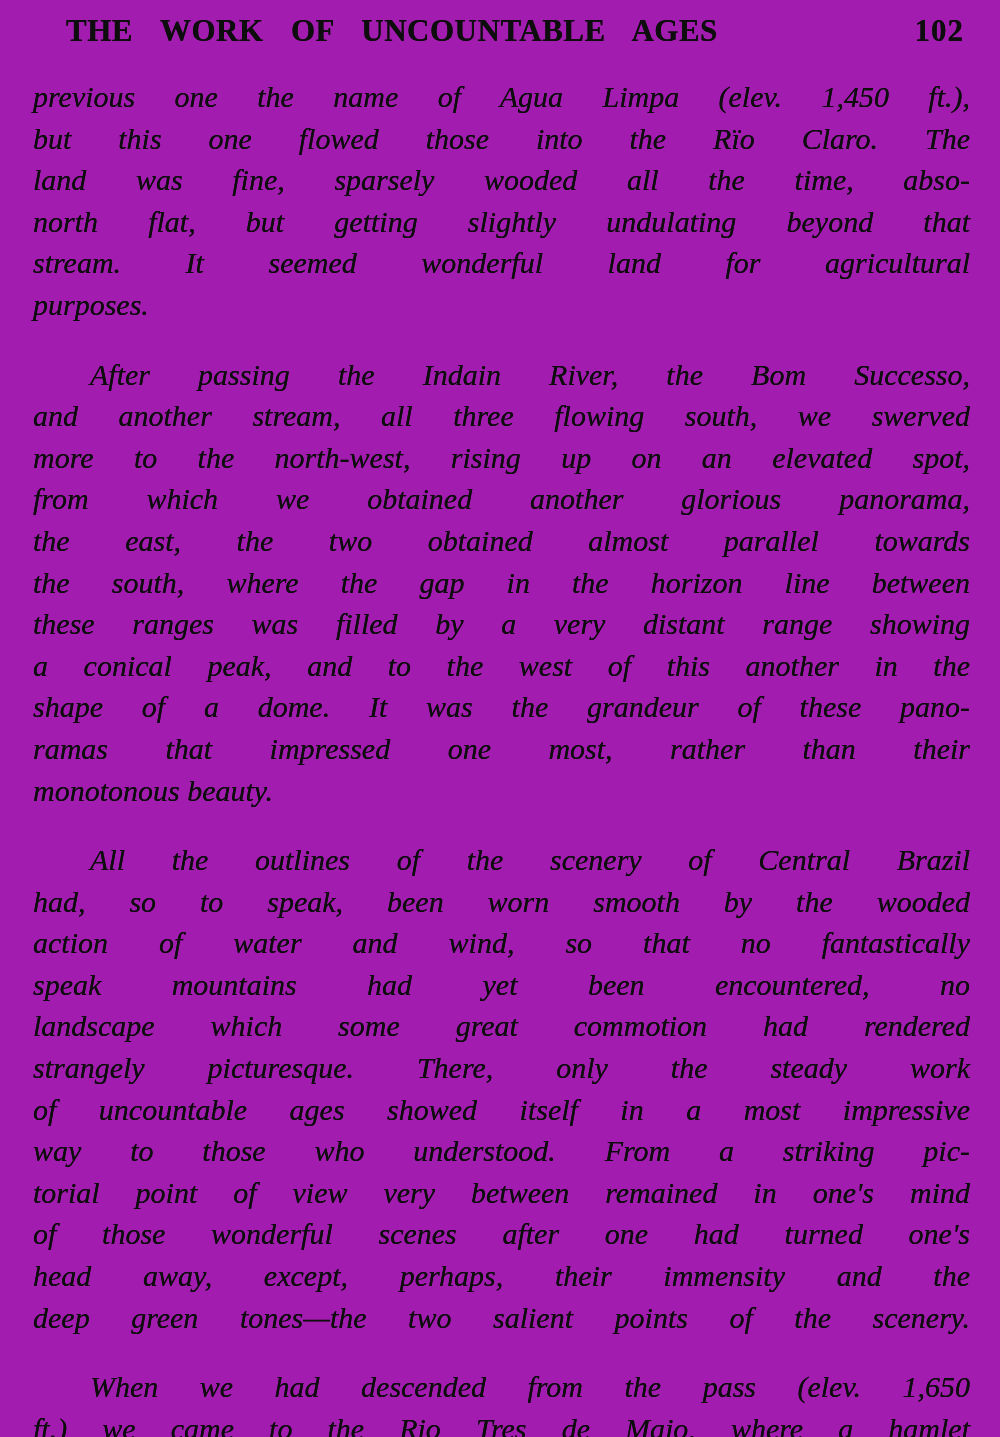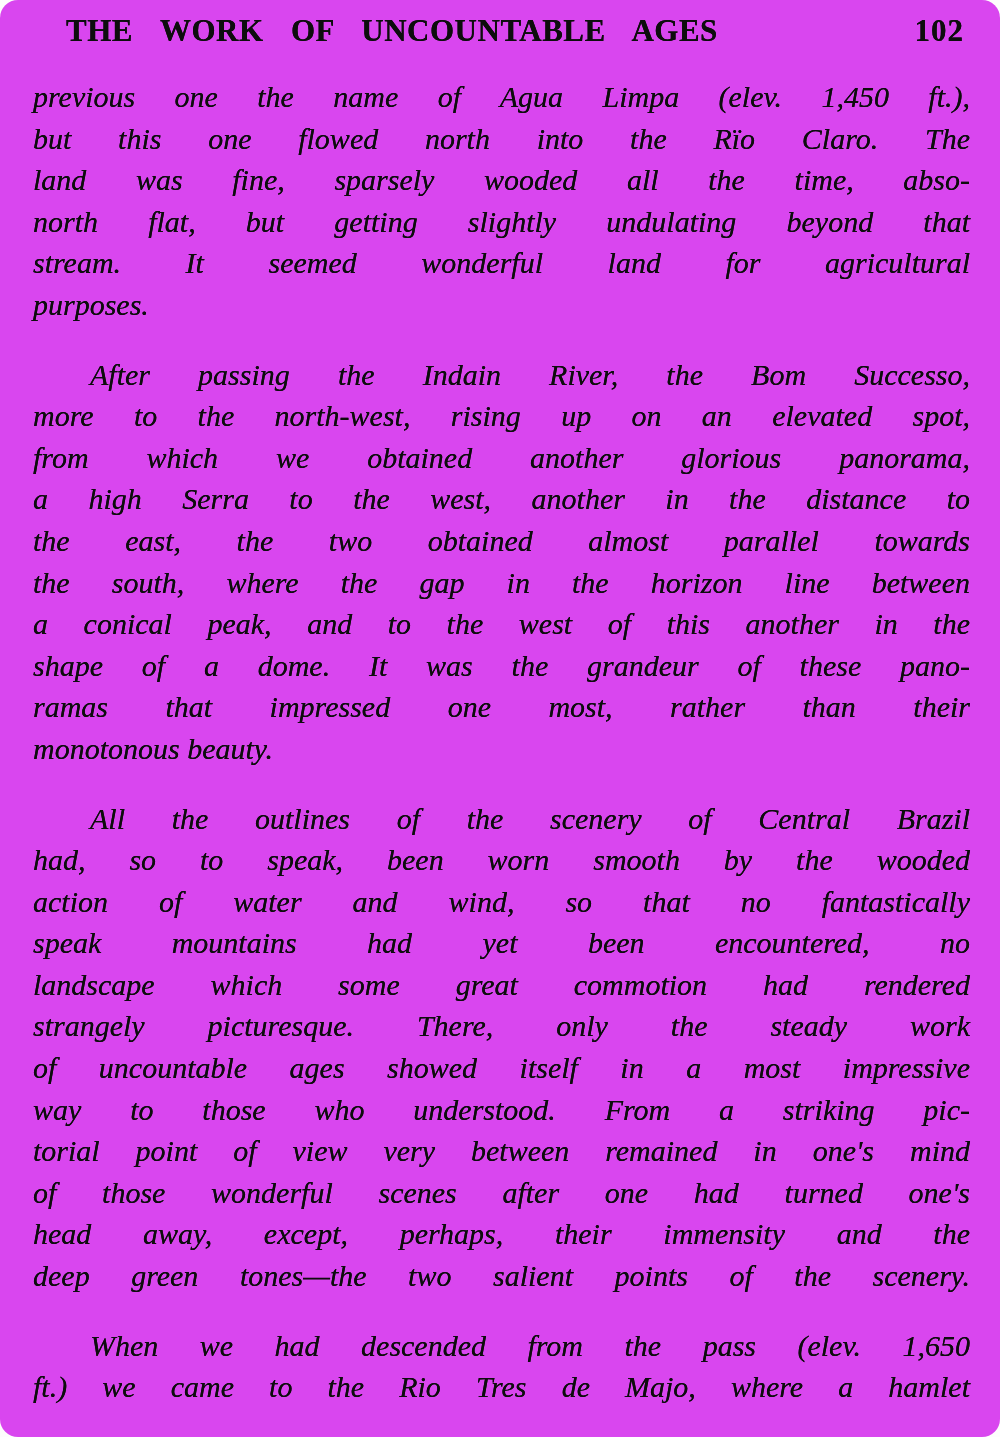--- a/index.html
+++ b/index.html
@@ -7,25 +7,24 @@
     padding: 0;
     width: 1000px;
     height: 1437px;
     overflow: hidden;
     background: #fdfdfc;
   }
   .page {
     width: 1000px;
     height: 1437px;
     box-sizing: border-box;
-    background: #d946ef;
+    background: #a21caf;
     color: #0d0d0d;
     font-family: "Liberation Serif", "DejaVu Serif", serif;
     text-shadow: 0 0 0.6px currentColor; 
-    border-radius: 18px;
   }
   .running-head {
     display: flex;
     justify-content: space-between;
     align-items: baseline;
     padding: 12px 36px 0 66px;
     font-weight: 700;
     font-size: 31px;
     line-height: 38px;
   }
@@ -62,33 +61,34 @@
 <body>
 
 <div class="page">
   <div class="running-head">
     <span class="head-title">THE WORK OF UNCOUNTABLE AGES</span>
     <span class="page-number">102</span>
   </div>
   <div class="text-body">
       <div class="paragraph">
         <div class="line">previous one the name of Agua Limpa (elev. 1,450 ft.),</div>
-        <div class="line">but this one flowed north into the Rïo Claro. The</div>
+        <div class="line">but this one flowed those into the Rïo Claro. The</div>
         <div class="line">land was fine, sparsely wooded all the time, abso-</div>
         <div class="line">north flat, but getting slightly undulating beyond that</div>
         <div class="line">stream. It seemed wonderful land for agricultural</div>
         <div class="line final">purposes.</div>
       </div>
       <div class="paragraph">
         <div class="line indent">After passing the Indain River, the Bom Successo,</div>
+        <div class="line">and another stream, all three flowing south, we swerved</div>
         <div class="line">more to the north-west, rising up on an elevated spot,</div>
         <div class="line">from which we obtained another glorious panorama,</div>
-        <div class="line">a high Serra to the west, another in the distance to</div>
         <div class="line">the east, the two obtained almost parallel towards</div>
         <div class="line">the south, where the gap in the horizon line between</div>
+        <div class="line">these ranges was filled by a very distant range showing</div>
         <div class="line">a conical peak, and to the west of this another in the</div>
         <div class="line">shape of a dome. It was the grandeur of these pano-</div>
         <div class="line">ramas that impressed one most, rather than their</div>
         <div class="line final">monotonous beauty.</div>
       </div>
       <div class="paragraph">
         <div class="line indent">All the outlines of the scenery of Central Brazil</div>
         <div class="line">had, so to speak, been worn smooth by the wooded</div>
         <div class="line">action of water and wind, so that no fantastically</div>
         <div class="line">speak mountains had yet been encountered, no</div>

